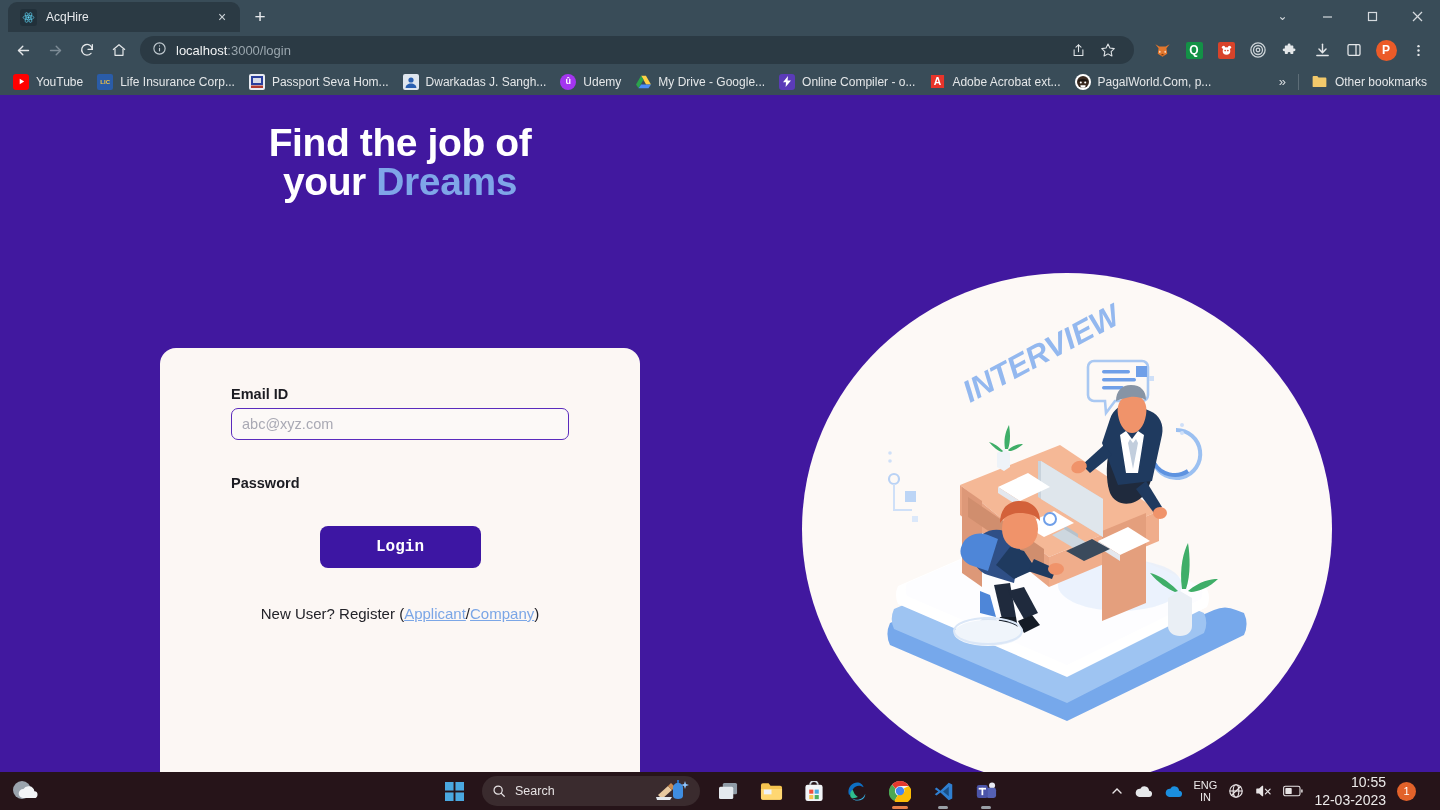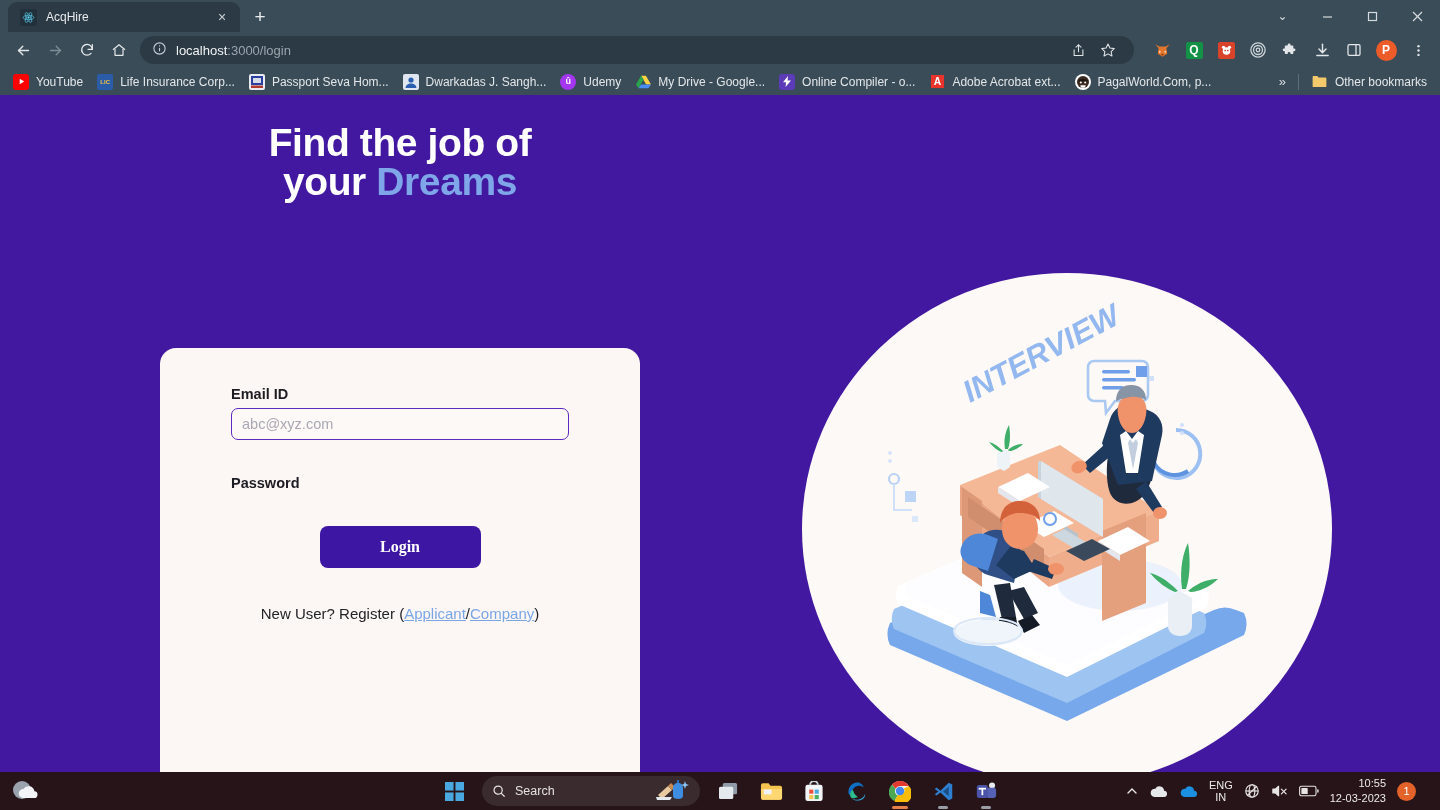--- a/index.html
+++ b/index.html
@@ -76,21 +76,21 @@
     border: 1.6px solid #5b2bbd; border-radius: 7px;
     background: #fcf9f7; padding: 6px 10px;
     font-family: "Liberation Sans", sans-serif;
     font-size: 14.5px; color: #2b2b33; outline: none;
   }
   .field-input::placeholder { color: #a9a9b4; }
   .field-group { margin-bottom: 35px; }
   .login-btn {
     display: block; margin: 0 auto; width: 161px; height: 42px;
     background: #3d16a3; color: #ffffff; border: none; border-radius: 8px;
-    font-family: Liberation Serif, serif;
+    font-family: Liberation Mono, monospace;
     font-size: 16px; font-weight: bold; cursor: pointer;
   }
   .register-line {
     text-align: center; margin-top: 37px;
     font-size: 15px; color: #232329;
   }
   .register-line .paren { color: #232329; }
   .register-line a { color: #7ba6e6; text-decoration: underline; }
 
   
@@ -107,21 +107,21 @@
   .tb-icon { width: 30px; height: 30px; display: flex; align-items: center; justify-content: center; position: relative; flex:none; }
   .tb-icon.active::after { content:""; position:absolute; bottom:-3px; left:7px; width:16px; height:3px; border-radius:2px; background:#e8804a; }
   .tb-icon.open::after { content:""; position:absolute; bottom:-3px; left:10px; width:10px; height:3px; border-radius:2px; background:#9aa0a6; }
   .tb-search {
     width: 218px; height: 30px; background: #3a2b2e; border-radius: 15px;
     display: flex; align-items: center; padding: 0 10px; gap: 9px; position: relative; overflow: hidden;
   }
   .tb-search-label { font-size: 12.5px; color: #e6e2e3; }
   .tb-tray { position: absolute; right: 24px; display: flex; align-items: center; gap: 11px; }
   .tray-lang { font-size: 11px; color: #eceaea; line-height: 1.12; text-align: center; }
-  .tray-clock { font-size: 11px; color: #eceaea; line-height: 1.32; text-align: right; }
+  .tray-clock { font-size: 14px; color: #eceaea; line-height: 1.32; text-align: right; }
   .tray-badge { width: 19px; height: 19px; border-radius: 50%; background: #e2622a; color: #fff; font-size: 11px; display: flex; align-items: center; justify-content: center; }
   .tray-icon { display: flex; align-items: center; justify-content: center; }
 </style>
 </head>
 <body>
 
 <div class="browser">
 
   <div class="tabstrip">
     <div class="tab">

